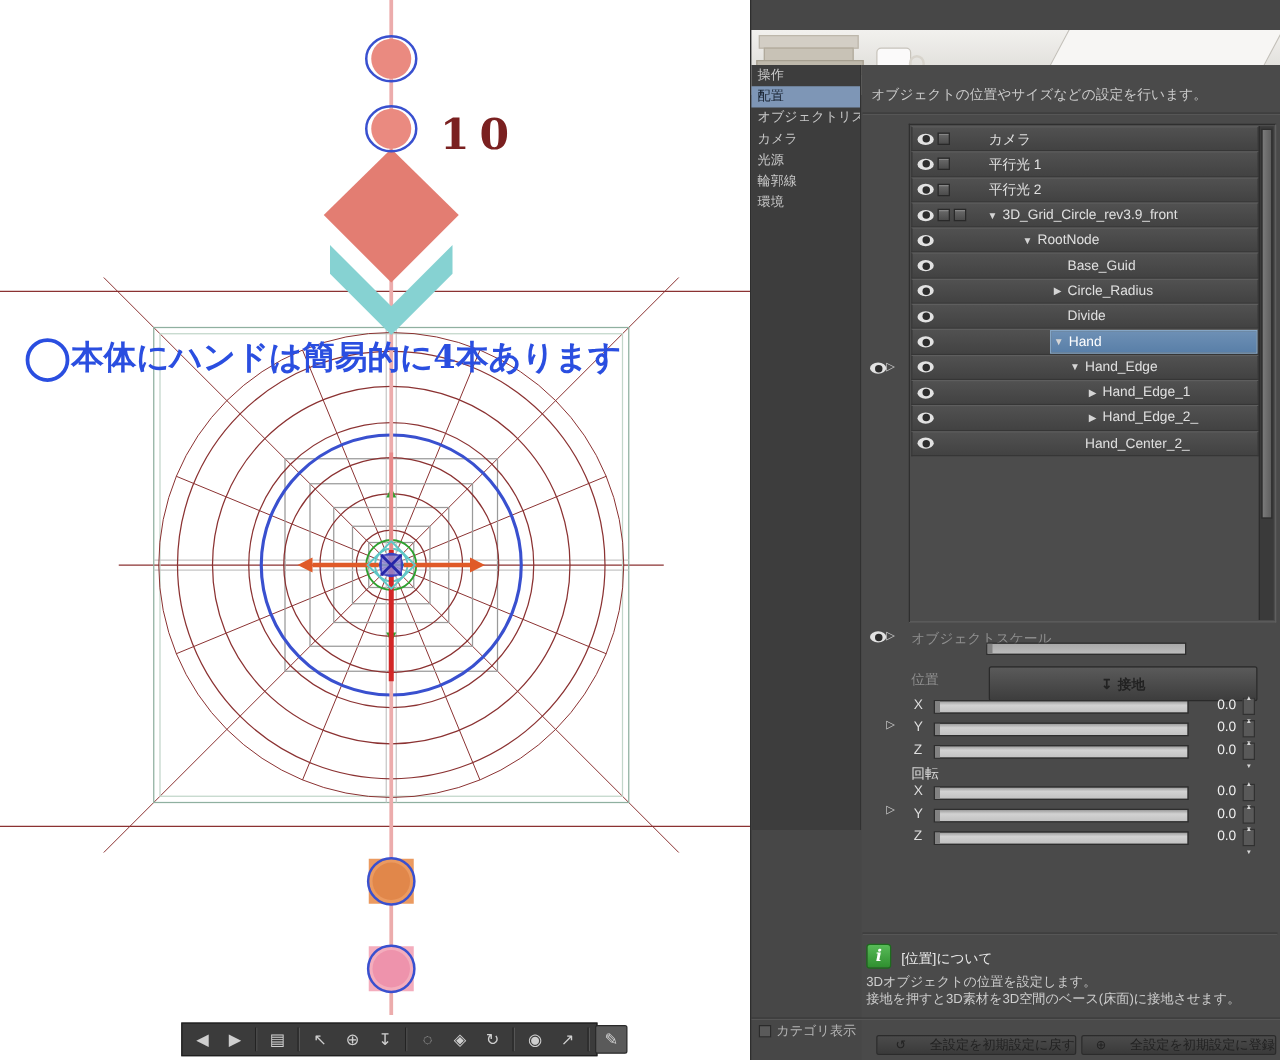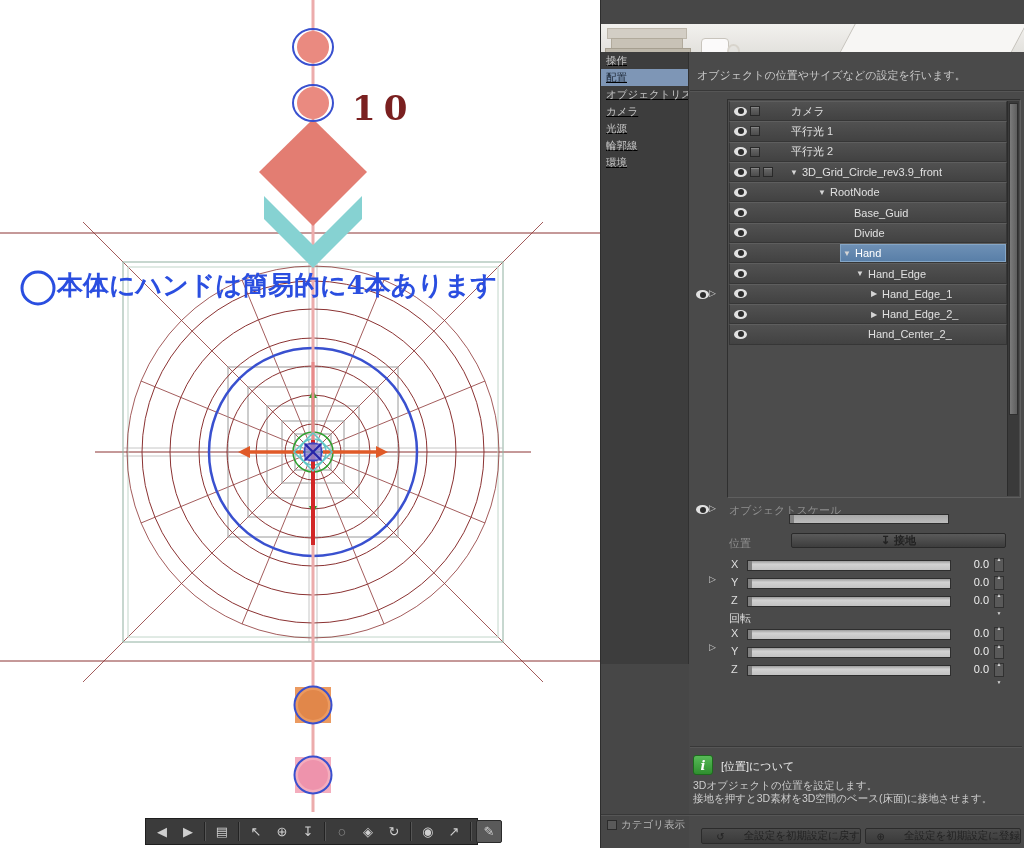--- a/index.html
+++ b/index.html
@@ -29,21 +29,21 @@
   .book2{left:10px;top:14px;width:70px;height:9px;background:#c8c2b6;border:1px solid #b1aa9c;}
   .book3{left:4px;top:24px;width:84px;height:10px;background:#beb8ab;border:1px solid #a69f90;}
   .saucer{left:92px;top:34px;width:44px;height:10px;border-radius:50%;background:#e3e0da;border:1px solid #c2beb6;}
   .cup{left:100px;top:14px;width:26px;height:24px;border-radius:4px 4px 8px 8px;background:#fbfafa;border:1px solid #c8c4bc;}
   .cup-handle{left:126px;top:20px;width:9px;height:10px;border:2px solid #d8d4cc;border-radius:50%;background:transparent;}
   .laptop-screen{left:250px;top:-18px;width:170px;height:48px;background:#f7f6f4;border:1px solid #c4c1ba;transform:skewX(-28deg);}
   .laptop-base{left:232px;top:30px;width:192px;height:16px;background:#e6e4df;border:1px solid #c0bcb4;transform:skewX(-34deg);}
   .editing-label{position:absolute;left:0;bottom:0;width:100%;text-align:center;font-size:12px;font-weight:bold;
                  color:#141414;padding:2px 0;background:linear-gradient(rgba(200,198,190,0),rgba(160,158,150,.55));}
   
-  .tabcol{position:absolute;left:0;top:52px;width:88px;height:612px;background:#3d3d3d;border-right:1px solid #313131;box-sizing:border-box;text-decoration:underline;}
+  .tabcol{position:absolute;left:0;top:52px;width:88px;height:612px;background:#3d3d3d;border-right:1px solid #313131;box-sizing:border-box;}
   .tab{height:17px;line-height:17px;padding-left:5px;font-size:10.5px;color:#c8c8c8;white-space:nowrap;overflow:hidden;}
   .tab.active{background:#7e96b6;color:#16202e;}
   
   .content{position:absolute;left:88px;top:52px;width:336px;height:796px;background:#4a4a4a;}
   .desc{position:absolute;left:8px;top:16px;font-size:11px;color:#cacaca;white-space:nowrap;}
   .hline{position:absolute;height:1px;background:#383838;border-bottom:1px solid #565656;}
 
   
   .tree-panel{position:absolute;left:126px;top:99px;width:294px;height:399px;background:#4c4c4c;
               border:1px solid #2f2f2f;border-right-color:#5f5f5f;border-bottom-color:#5f5f5f;box-sizing:border-box;}
@@ -75,21 +75,21 @@
   .whitelab{position:absolute;font-size:11px;color:#dedede;white-space:nowrap;}
   .track{position:absolute;background:linear-gradient(180deg,#9c9c9c,#d2d2d2 35%,#c2c2c2);
          border:1px solid #2e2e2e;box-sizing:border-box;}
   .track::before{content:"";position:absolute;left:0;top:0;width:4px;height:100%;background:#828282;}
   .track.disabled{background:linear-gradient(180deg,#a8a8a8,#bdbdbd);}
   .sval{position:absolute;width:40px;text-align:right;font-size:11px;color:#efefef;}
   .spin{position:absolute;width:10px;height:14px;display:flex;flex-direction:column;align-items:center;justify-content:center;
         background:#595959;border:1px solid #313131;box-sizing:border-box;}
   .su::before{content:"▲";font-size:5px;color:#d8d8d8;line-height:6px;font-style:normal;}
   .sd::before{content:"▼";font-size:5px;color:#d8d8d8;line-height:6px;font-style:normal;}
-  .ground-btn{position:absolute;left:190px;top:533px;width:215px;height:15px;display:flex;align-items:center;justify-content:center;
+  .ground-btn{position:absolute;left:190px;top:533px;width:215px;height:28px;display:flex;align-items:center;justify-content:center;
               gap:4px;background:linear-gradient(#5a5a5a,#3d3d3d);border:1px solid #2a2a2a;border-radius:2px;
               font-size:11px;font-weight:bold;color:#222;box-sizing:border-box;}
   .icon-ground::before{content:"↧";font-size:11px;color:#222;}
 
   
   .info-icon{position:absolute;left:92px;top:755px;width:20px;height:20px;border-radius:3px;
              background:linear-gradient(#58bb58,#2f8f2f);border:1px solid #1d6b1d;display:flex;align-items:center;justify-content:center;
              color:#fff;font-weight:bold;font-style:italic;font-family:"DejaVu Serif",serif;font-size:13px;box-sizing:border-box;}
   .info-icon::before{content:"i";}
   .info-title{position:absolute;left:120px;top:759px;font-size:11px;color:#eaeaea;}
@@ -283,20 +283,26 @@
           <span class="tri tri-d"></span>
           <span class="tlabel">RootNode</span>
         </div>
         <div class="trow">
           <span class="eye"></span>
             <span class="ind104"></span>
           <span class="tlabel">Base_Guid</span>
         </div>
         <div class="trow">
           <span class="eye"></span>
+            <span class="ind90"></span>
+          <span class="tri tri-r"></span>
+          <span class="tlabel">Circle_Radius</span>
+        </div>
+        <div class="trow">
+          <span class="eye"></span>
             <span class="ind104"></span>
           <span class="tlabel">Divide</span>
         </div>
         <div class="trow">
           <span class="eye"></span>
             <span class="ind90"></span>
           <div class="sel">
             <span class="tri tri-d"></span>
             <span class="tlabel">Hand</span>
           </div>

